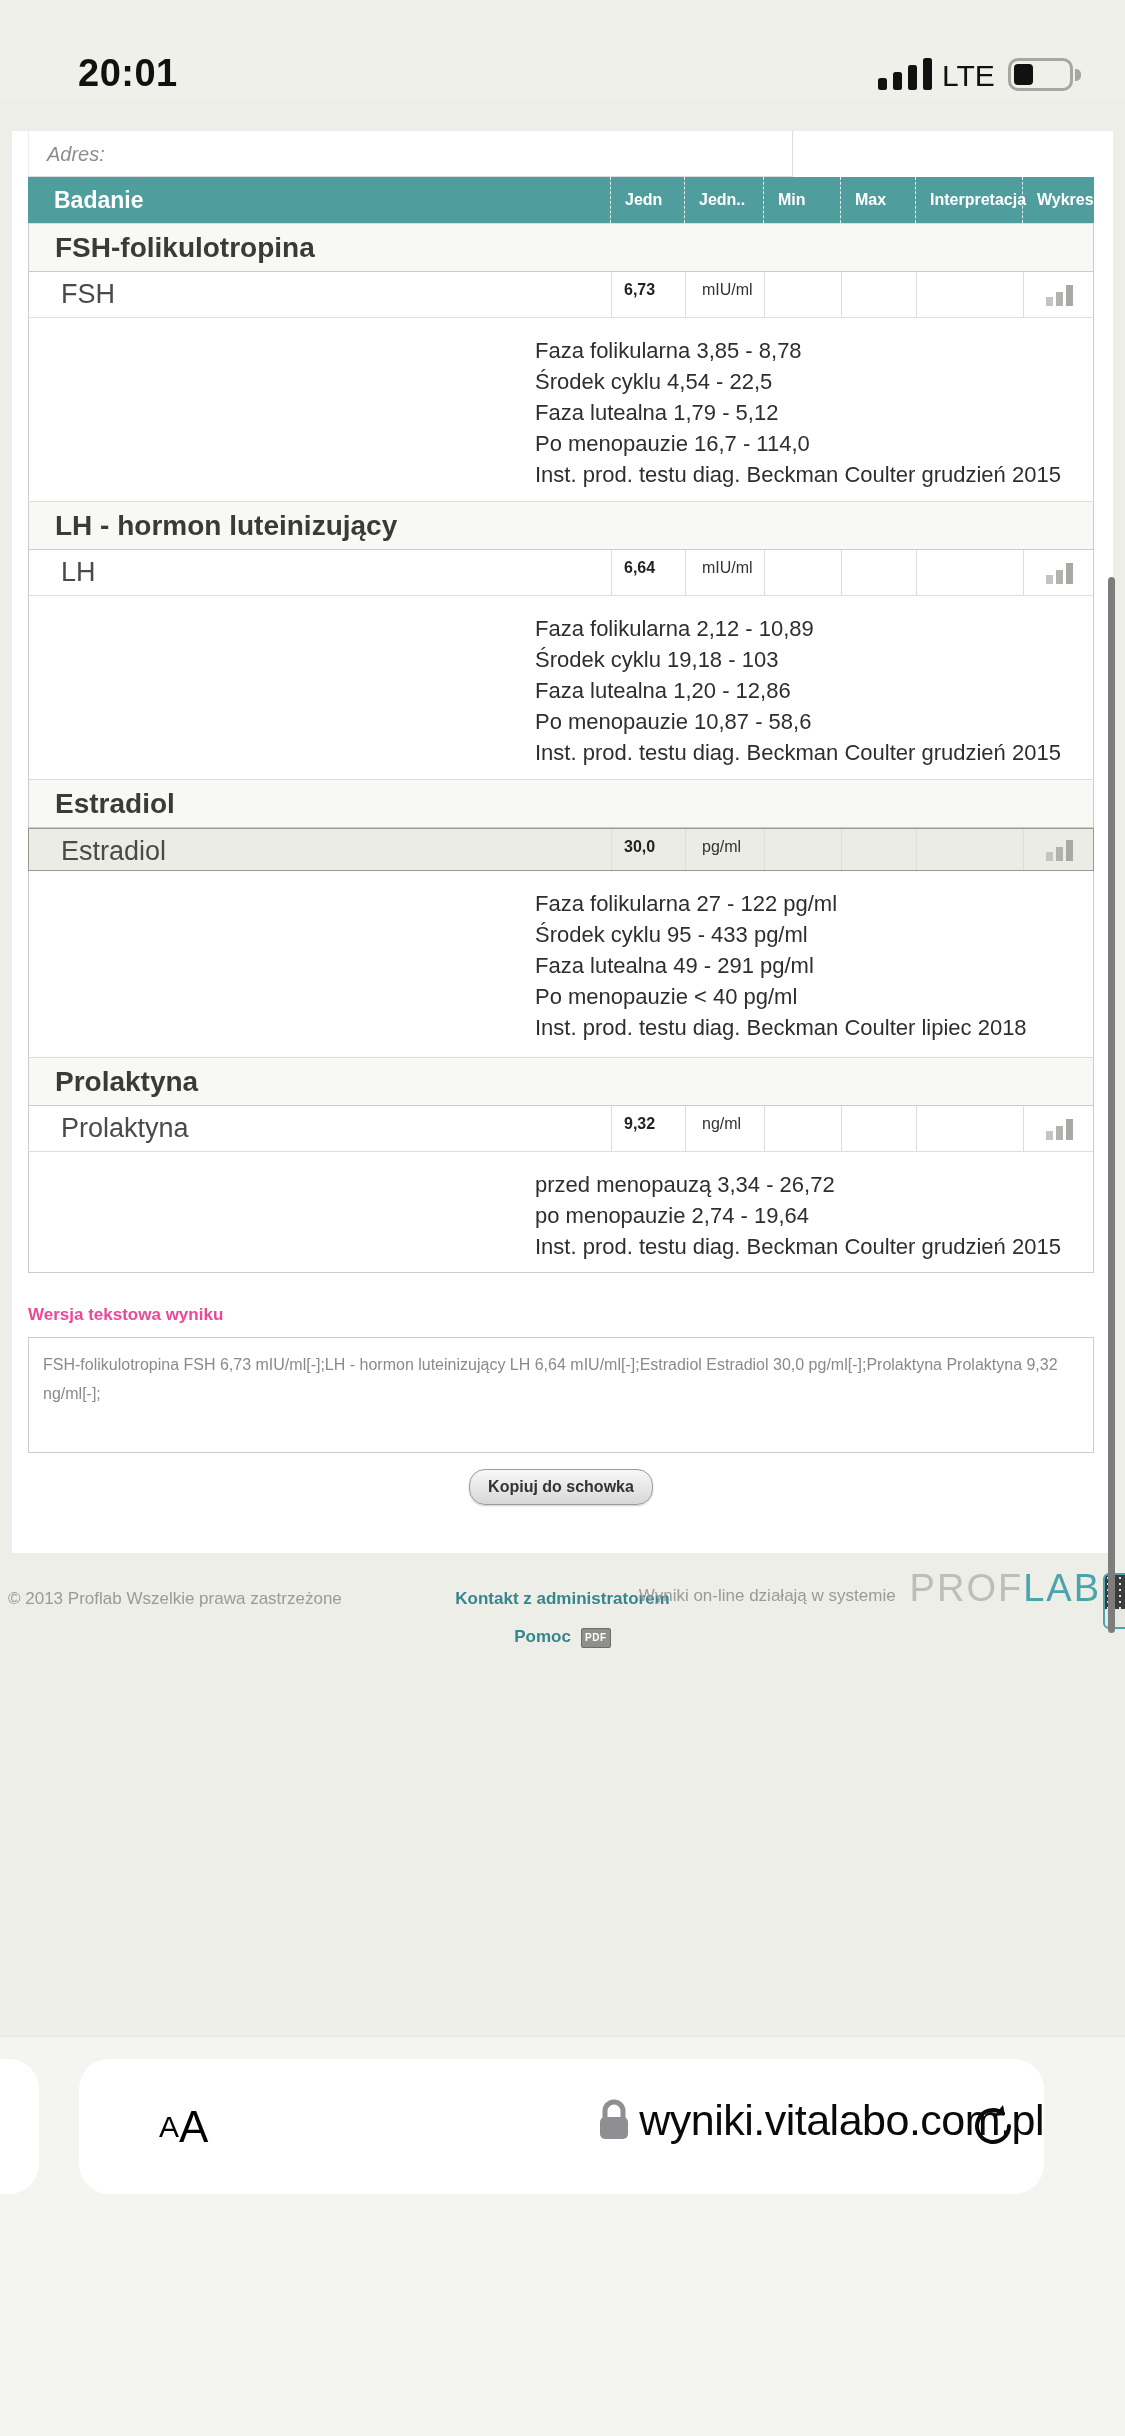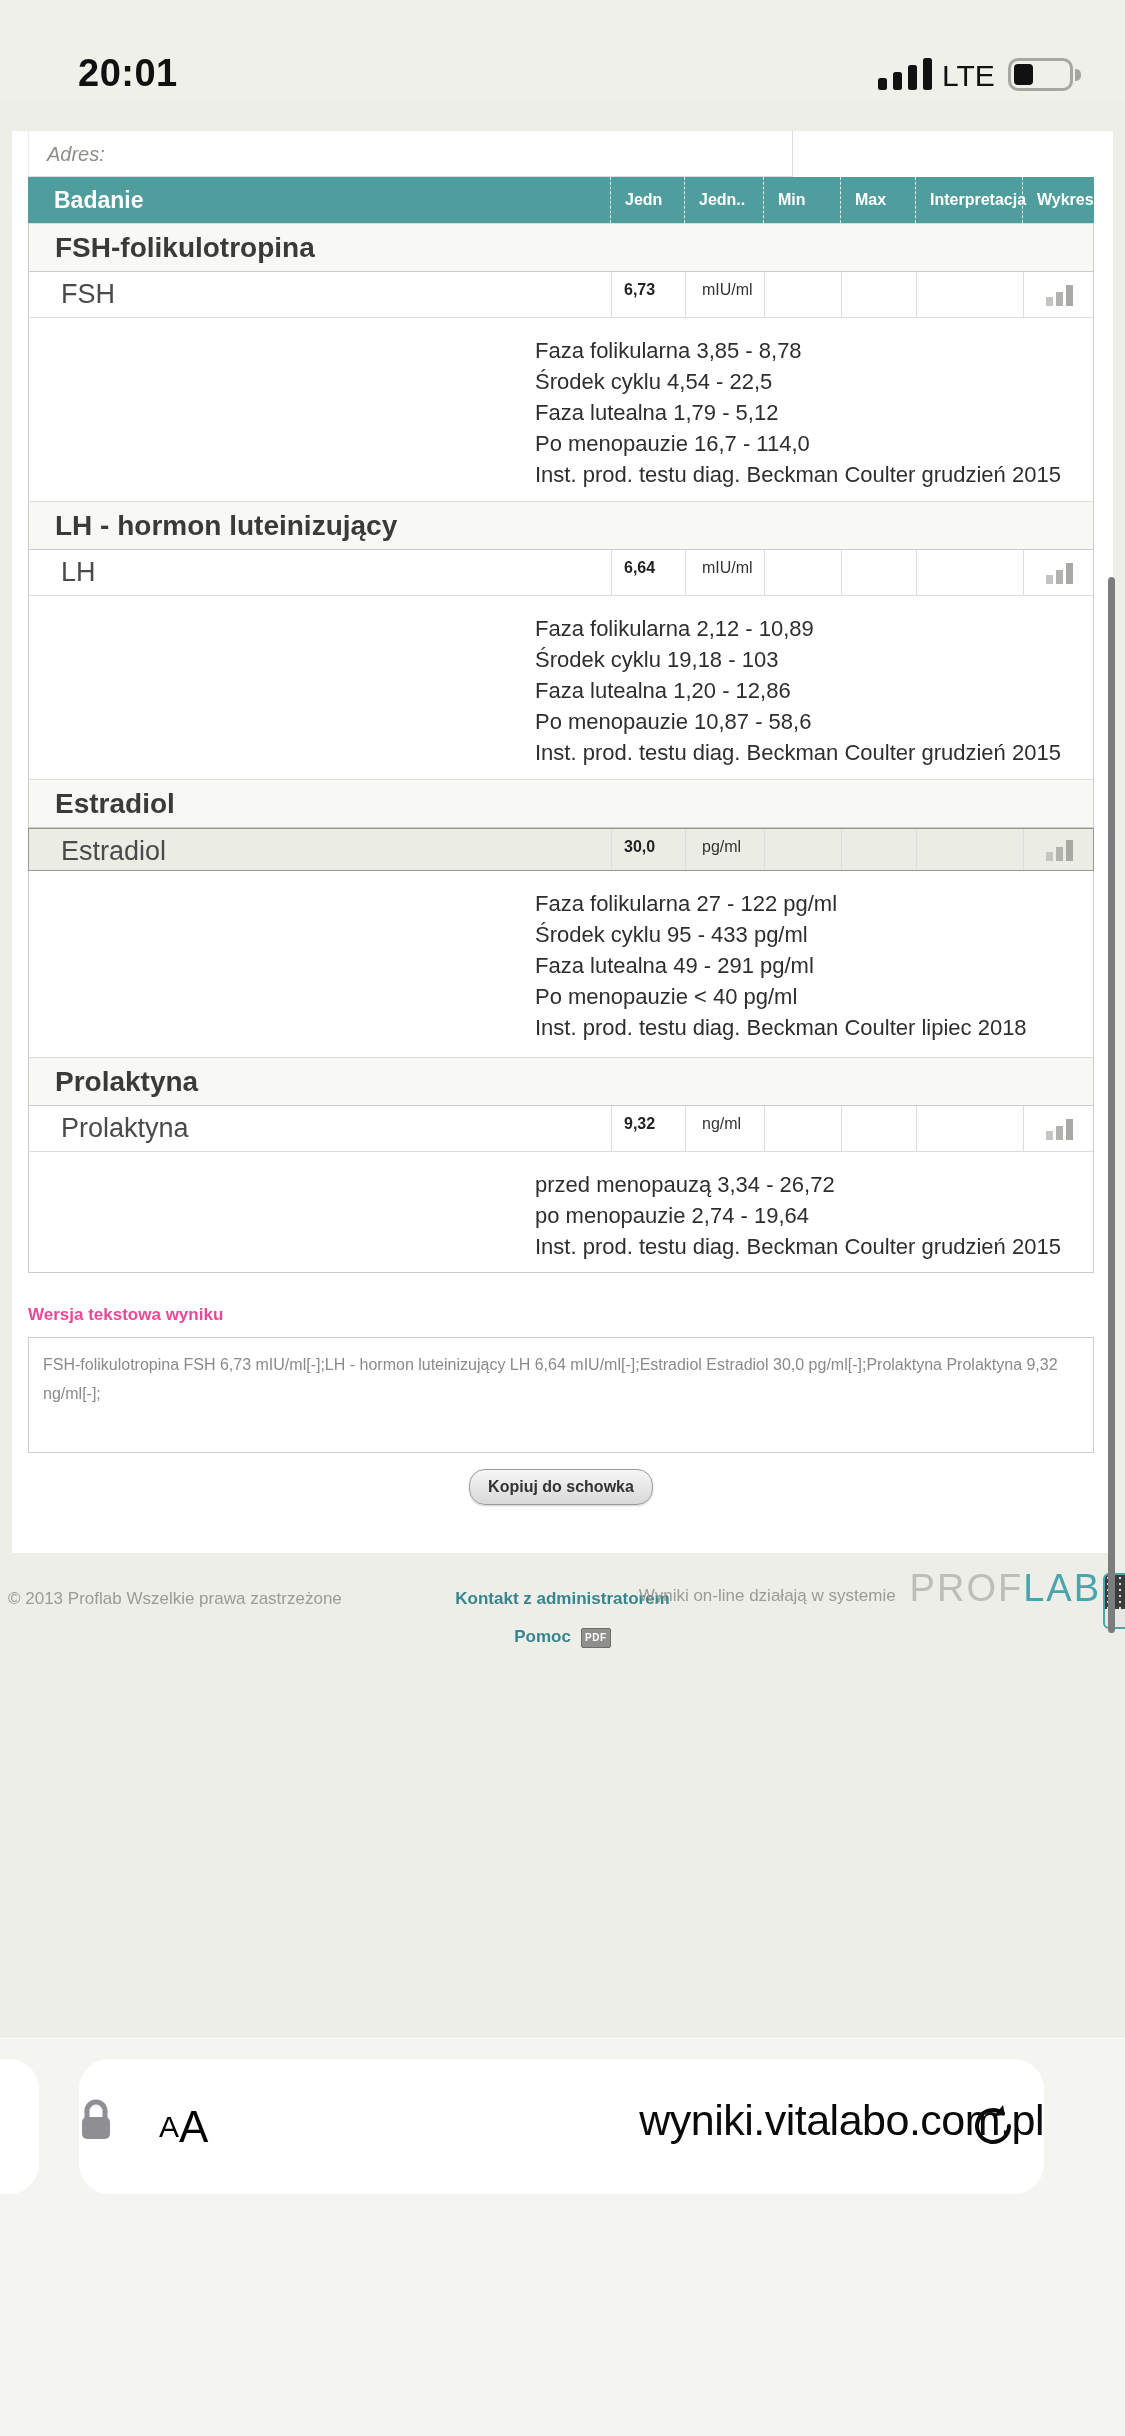--- a/index.html
+++ b/index.html
@@ -81,21 +81,21 @@
     background-image:radial-gradient(circle,#cfe8ea 1.2px,transparent 1.3px); background-size:6px 6px; }
 
   .scroll-indicator { position:absolute; left:1108px; top:577px; width:7px; height:1056px; background:#7d7d7d; border-radius:4px; }
 
   
   .chrome { position:absolute; left:0; top:2036px; width:1125px; height:400px; background:#f4f4f1; border-top:1px solid rgba(0,0,0,.05); }
   .tab-sliver { position:absolute; left:-30px; top:22px; width:69px; height:135px; background:#fff; border-radius:30px; }
   .url-pill { position:absolute; left:79px; top:22px; width:965px; height:135px; background:#fff; border-radius:30px; }
   .aa { position:absolute; left:80px; top:0; height:135px; display:flex; align-items:center; color:#000; }
   .aa .a1 { font-size:30px; } .aa .a2 { font-size:44px; }
-  .url-center { position:absolute; left:0; right:0; top:0; height:122px; display:flex; align-items:center; justify-content:space-between; gap:8px; }
+  .url-center { position:absolute; left:0; right:0; top:0; height:122px; display:flex; align-items:center; justify-content:flex-end; gap:8px; }
   .url-text { font-size:43px; color:#0a0a0a; letter-spacing:-0.5px; }
   .reload { position:absolute; right:28px; top:44px; width:46px; height:46px; }
 </style>
 </head>
 <body>
 
 <div class="status-bar">
   <div class="time">20:01</div>
   <div class="signal">
       <i></i>

